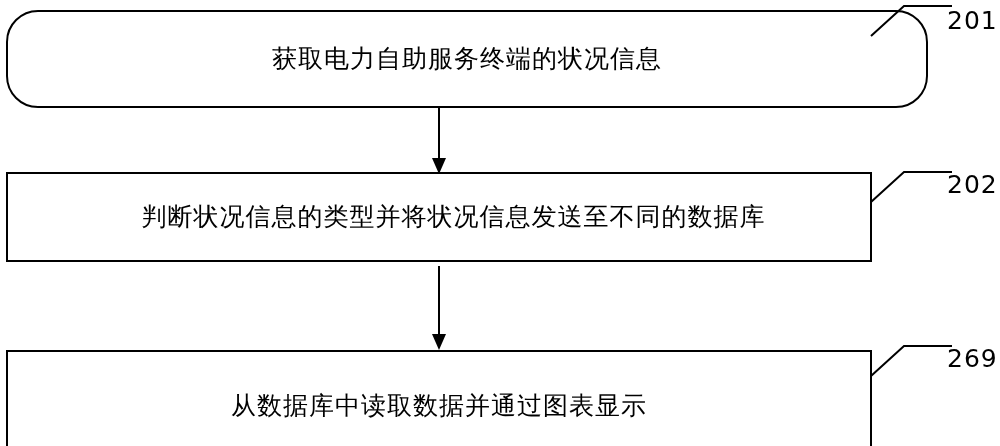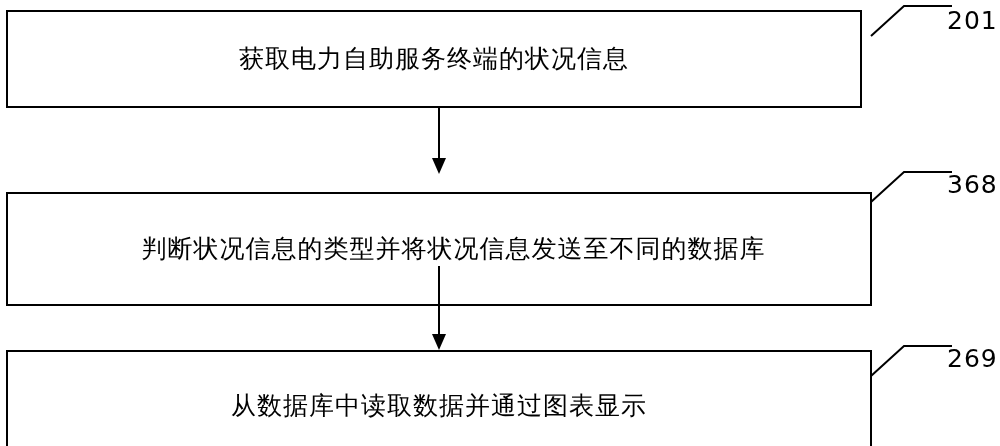--- a/index.html
+++ b/index.html
@@ -46,42 +46,42 @@
   .arrow {
     position: absolute;
     overflow: visible;
   }
 </style>
 </head>
 <body>
 
 <div id="canvas">
 
-  <div class="node" style="left:6px; top:10px; width:856px; height:98px;">
+  <div class="node" style="left:6px; top:10px; width:922px; height:98px;border-radius:32px;">
     <span class="node-label">获取电力自助服务终端的状况信息</span>
   </div>
 
   <svg class="leader" style="left:866px; top:0px; width:130px; height:40px;" viewBox="0 0 130 40">
     <polyline points="5,36 38,6 86,6" fill="none" stroke="#000000" stroke-width="2"></polyline>
   </svg>
   <span class="step-num" style="left:947px; top:6px;">201</span>
 
   <svg class="arrow" style="left:424px; top:108px; width:30px; height:68px;" viewBox="0 0 30 68">
     <line x1="15" y1="0" x2="15" y2="54" stroke="#000000" stroke-width="2"></line>
     <polygon points="15,66 8,50 22,50" fill="#000000"></polygon>
   </svg>
 
-  <div class="node" style="left:6px; top:192px; width:866px; height:114px;padding-left:29px;">
+  <div class="node" style="left:6px; top:172px; width:866px; height:90px;padding-left:29px;">
     <span class="node-label">判断状况信息的类型并将状况信息发送至不同的数据库</span>
   </div>
 
   <svg class="leader" style="left:866px; top:164px; width:130px; height:42px;" viewBox="0 0 130 42">
     <polyline points="5,38 38,8 86,8" fill="none" stroke="#000000" stroke-width="2"></polyline>
   </svg>
-  <span class="step-num" style="left:947px; top:170px;">368</span>
+  <span class="step-num" style="left:947px; top:170px;">202</span>
 
   <svg class="arrow" style="left:424px; top:266px; width:30px; height:86px;" viewBox="0 0 30 86">
     <line x1="15" y1="0" x2="15" y2="72" stroke="#000000" stroke-width="2"></line>
     <polygon points="15,84 8,68 22,68" fill="#000000"></polygon>
   </svg>
 
   <div class="node" style="left:6px; top:350px; width:866px; height:112px;">
     <span class="node-label">从数据库中读取数据并通过图表显示</span>
   </div>
 

